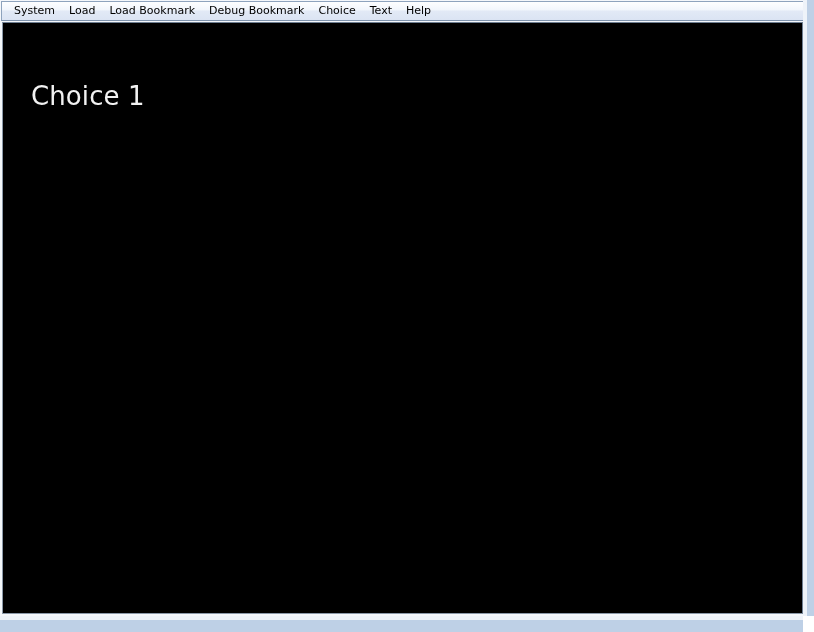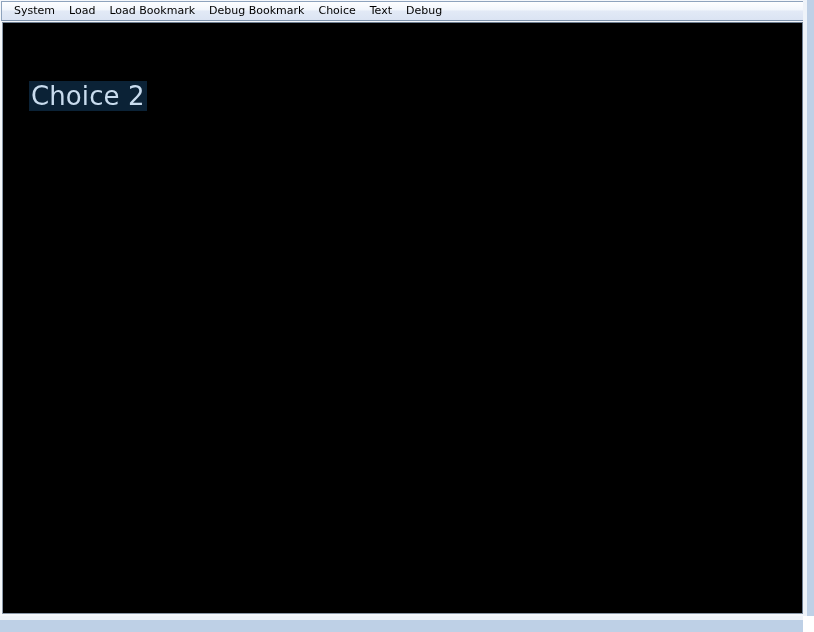--- a/index.html
+++ b/index.html
@@ -180,29 +180,29 @@
       <div class="menu-item">
         <span>Debug Bookmark</span>
       </div>
       <div class="menu-item">
         <span>Choice</span>
       </div>
       <div class="menu-item">
         <span>Text</span>
       </div>
       <div class="menu-item">
-        <span>Debug</span>
+        <span>Help</span>
       </div>
     </div>
 
     <div class="client-frame">
       <div class="text-canvas">
         <div class="choice-list">
-          <div class="choice selected">
-            <span>Choice 2</span>
+          <div class="choice">
+            <span>Choice 1</span>
           </div>
         </div>
       </div>
     </div>
 
   </div>
 
   <div class="frame-edge-right">
     <div class="inner-line"></div>
   </div>

